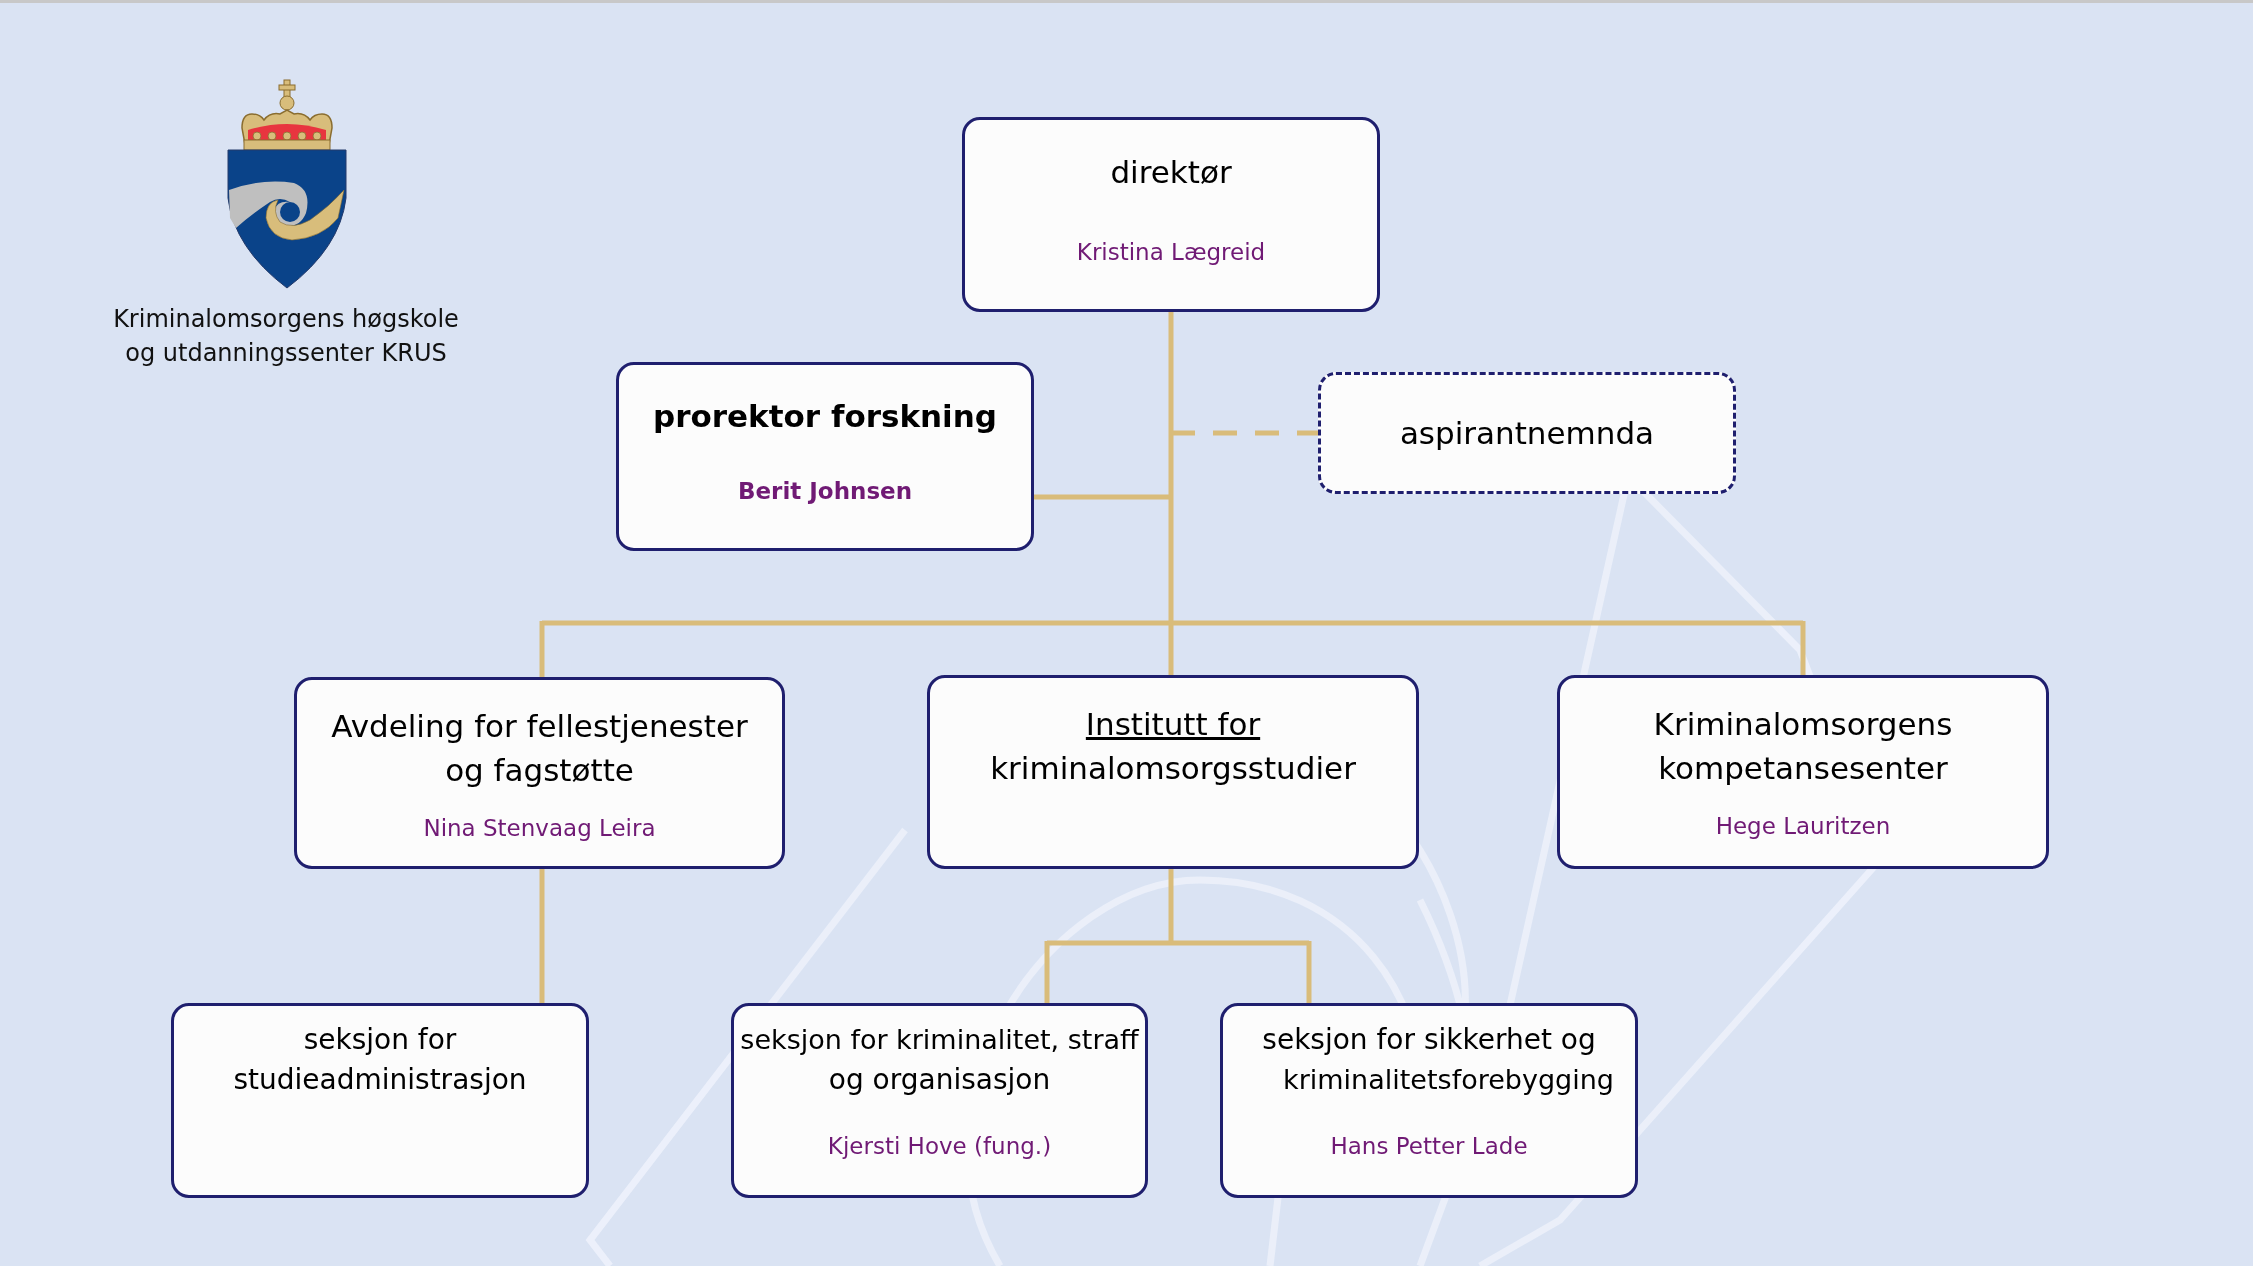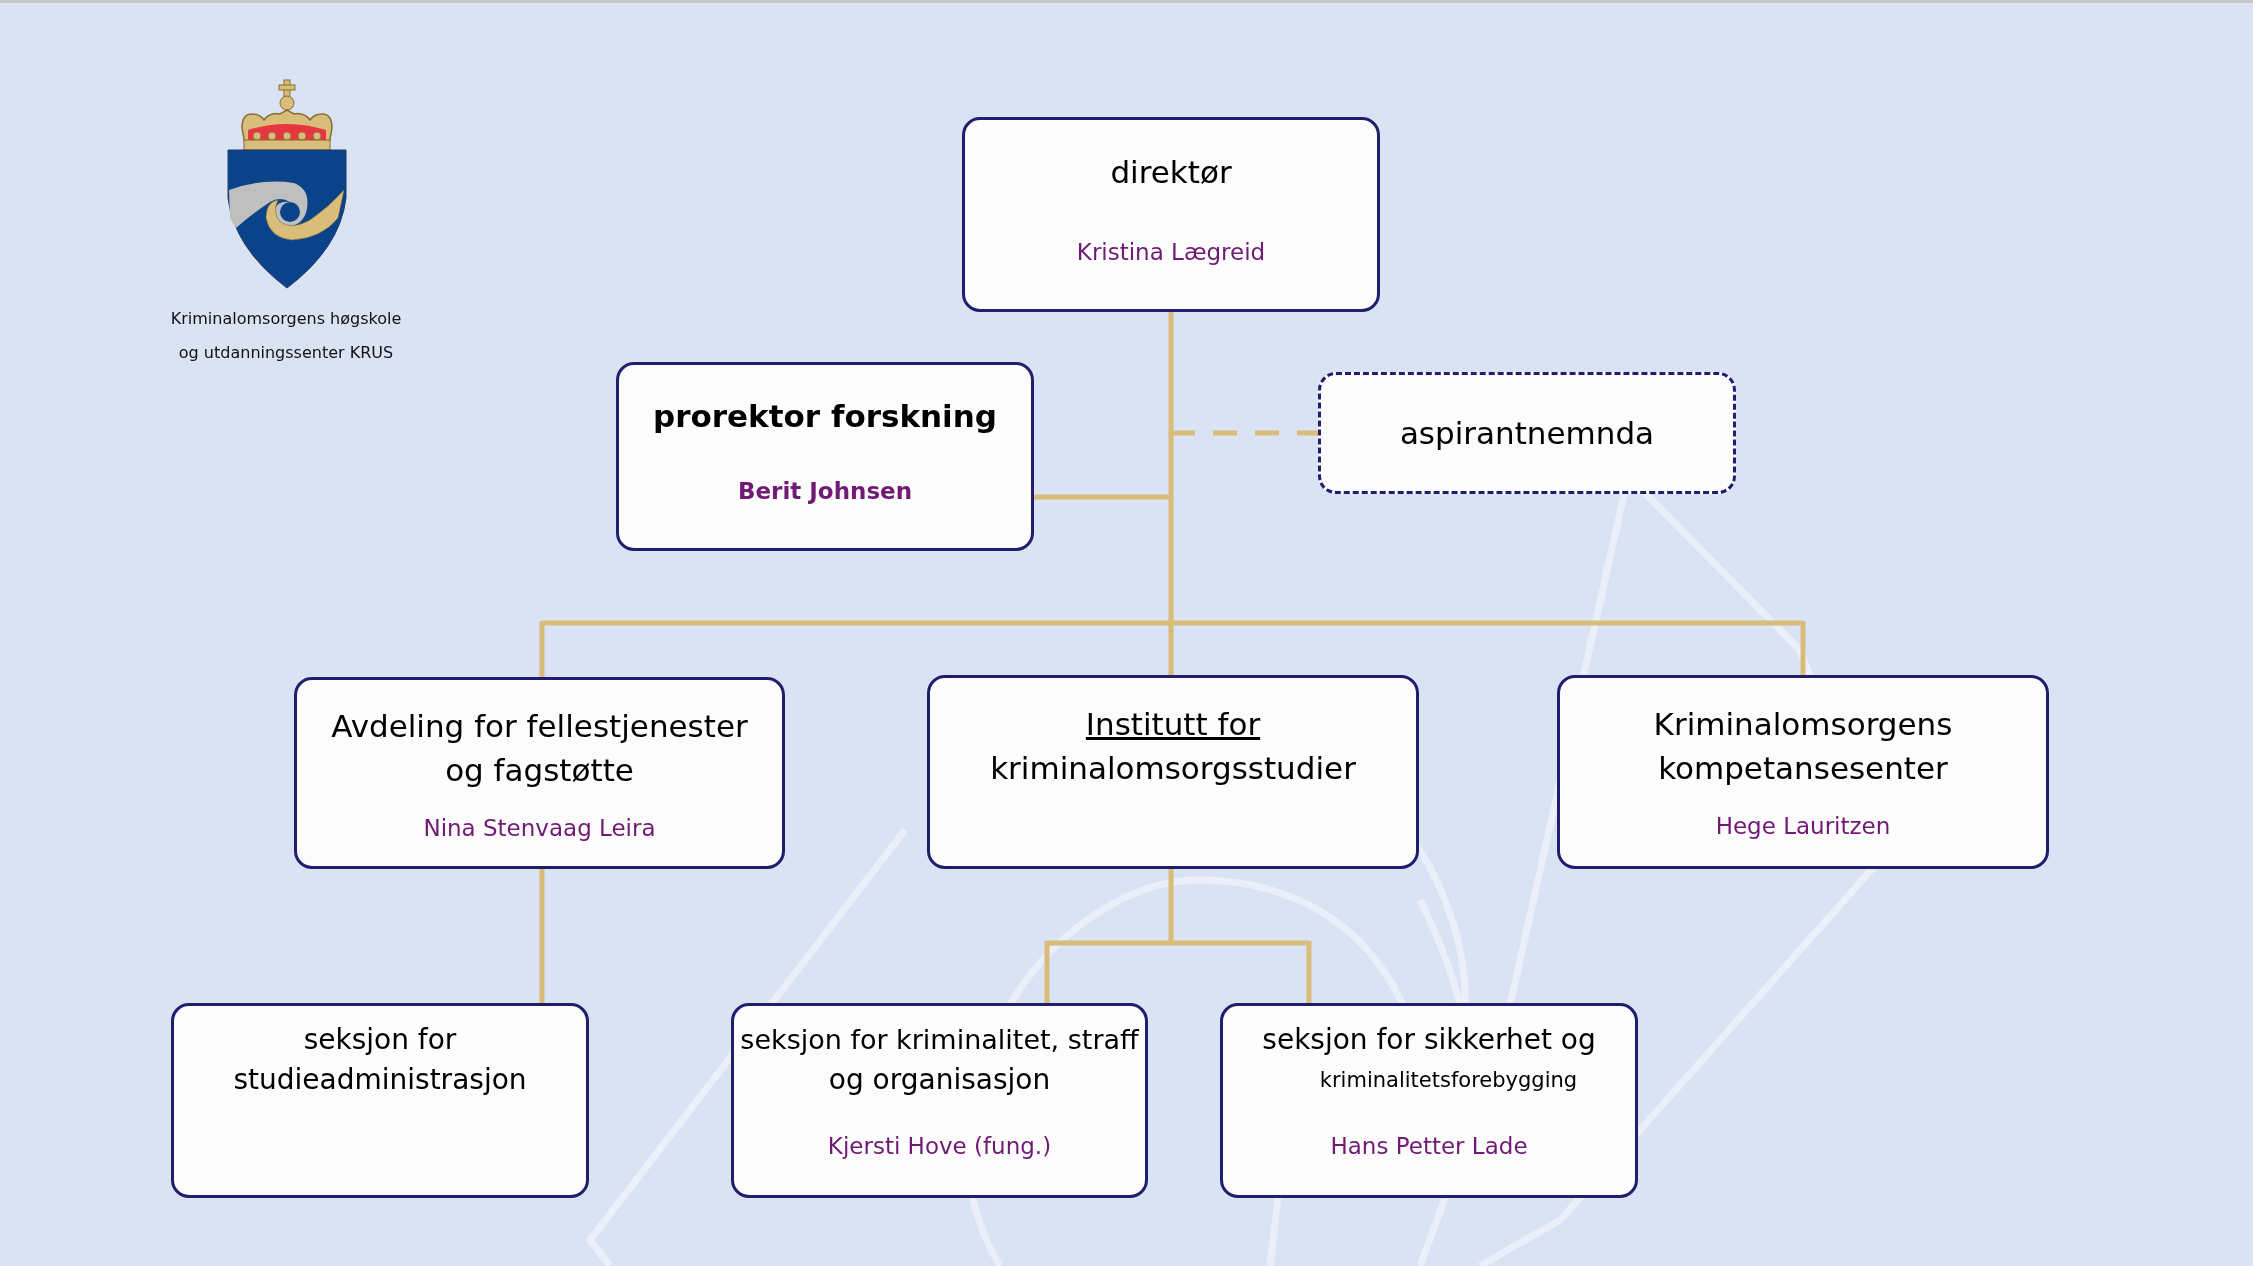--- a/index.html
+++ b/index.html
@@ -22,21 +22,21 @@
     text-align: center;
   }
   .box.dashed { border-style: dashed; }
   .box .title { position: absolute; left: 0; right: 0; font-size: 31px; line-height: 44px; }
   .box .name { position: absolute; left: 0; right: 0; font-size: 23px; line-height: 30px; color: #701a75; }
   .box.small .title { font-size: 28px; line-height: 40px; }
   .logo { position: absolute; left: 222px; top: 78px; width: 130px; height: 212px; }
   .org-name {
     position: absolute; left: 60px; top: 302px; width: 452px;
     text-align: center; font-family: "DejaVu Sans", sans-serif;
-    font-size: 16px; line-height: 34px; color: #111;
+    font-size: 24px; line-height: 34px; color: #111;
   }
 </style>
 </head>
 <body>
 
 <div class="topline"></div>
 
 <svg id="watermark" viewBox="0 0 2253 1266">
   <g fill="none" stroke="#eef2fb" stroke-width="7" opacity="0.85">
     <path d="M905 830 L590 1240 L610 1266"></path>
@@ -132,15 +132,15 @@
 </div>
 
 <div class="box small" style="left:731px; top:1003px; width:417px; height:195px;">
   <div class="title" style="top:54px;">og organisasjon</div>
   <div class="title" style="top:14px; font-size:27px; white-space:nowrap;">seksjon for kriminalitet, straff</div>
   <div class="name" style="top:125px;">Kjersti Hove (fung.)</div>
 </div>
 
 <div class="box small" style="left:1220px; top:1003px; width:418px; height:195px;">
   <div class="title" style="top:14px;text-align:center;">seksjon for sikkerhet og</div>
-  <div class="title" style="top:54px; font-size:21px;margin-left:39px;">kriminalitetsforebygging</div>
+  <div class="title" style="top:54px; font-size:27px;margin-left:39px;">kriminalitetsforebygging</div>
   <div class="name" style="top:125px;">Hans Petter Lade</div>
 </div>
 
 </body></html>

